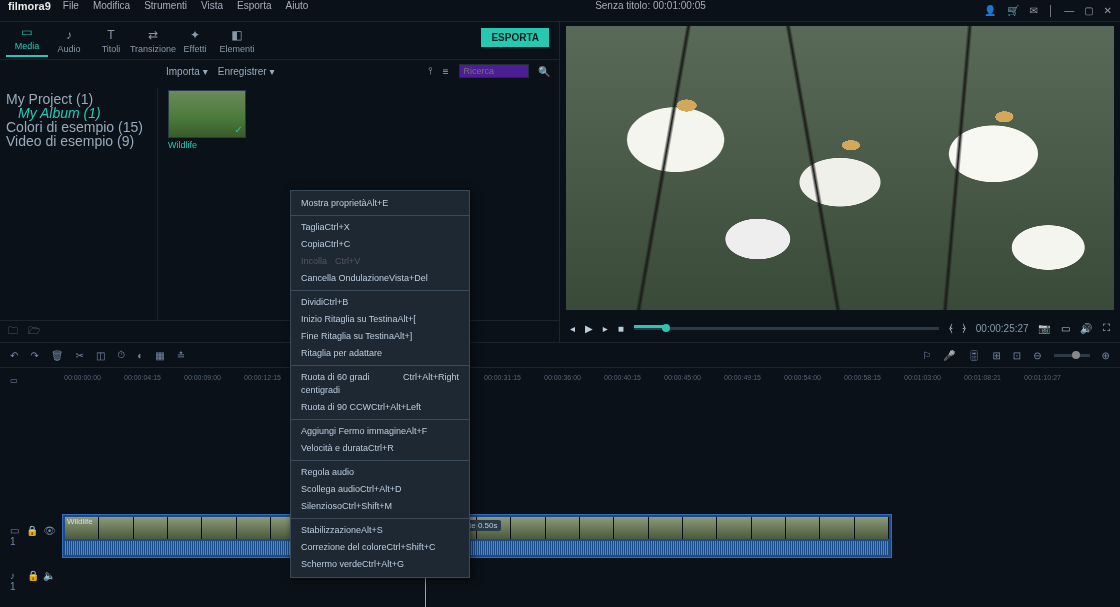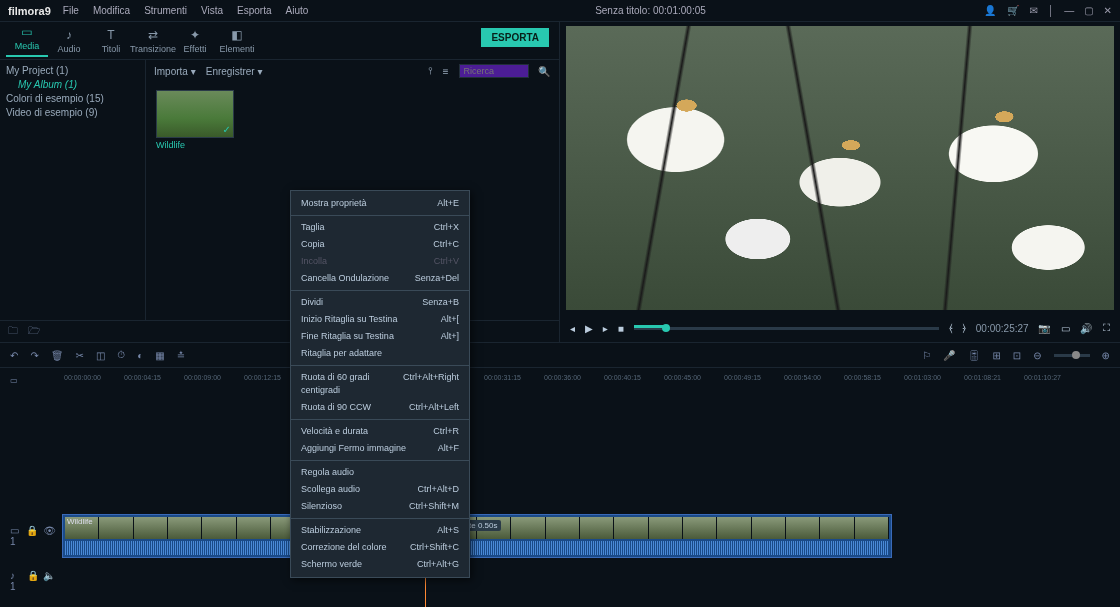--- a/index.html
+++ b/index.html
@@ -1,32 +1,32 @@
 <!DOCTYPE html>
 <html><head>
 <meta charset="utf-8">
 <style>
 * { margin: 0; padding: 0; box-sizing: border-box; font-family: -apple-system, "Segoe UI", Arial, sans-serif; }
 body { background: #0a1118; color: #aab; font-size: 10px; width: 1120px; height: 607px; overflow: hidden; position: relative; }
-.titlebar { height: 22px; background: #0a1118; display: flex; align-items: center; padding: 0 8px; border-bottom: 1px solid #1a2530; }
+.titlebar { height: 22px; background: #0a1118; display: flex; padding: 0 8px; border-bottom: 1px solid #1a2530; }
 .logo { color: #e8e8e8; font-weight: bold; font-size: 11px; margin-right: 12px; }
 .menu { display: flex; gap: 14px; color: #aab; }
 .menu span { cursor: pointer; }
 .titlecenter { flex: 1; text-align: center; color: #aab; margin-left: 8px; }
 .winbtns { display: flex; gap: 10px; align-items: center; color: #99a; }
 .winbtns span { cursor: pointer; }
 .topsplit { display: flex; height: 320px; }
 .leftpane { width: 560px; display: flex; flex-direction: column; border-right: 1px solid #1a2530; }
 .tabrow { height: 38px; display: flex; align-items: center; padding: 0 6px; border-bottom: 1px solid #1a2530; position: relative; }
 .tab { width: 42px; display: flex; flex-direction: column; align-items: center; color: #7a8; gap: 2px; font-size: 9px; color: #8899aa; cursor: pointer; }
 .tab.active { color: #28c8b0; border-bottom: 2px solid #28c8b0; padding-bottom: 4px; }
 .tab .ic { font-size: 12px; }
 .exportbtn { position: absolute; right: 10px; top: 6px; background: #28c8b0; color: #08201a; padding: 4px 10px; font-size: 10px; font-weight: bold; cursor: pointer; }
 .mediasplit { display: flex; flex: 1; overflow: hidden; }
-.tree { width: 146px; border-right: 1px solid #1a2530; padding: 4px 6px; font-size: 10px; color: #99aabb; line-height: 14px; }
+.tree { width: 158px; border-right: 1px solid #1a2530; padding: 4px 6px; font-size: 14px; color: #99aabb; line-height: 14px; margin-top: 28px; }
 .tree .sel { color: #28c8b0; font-style: italic; }
 .mediamain { flex: 1; display: flex; flex-direction: column; }
 .mediabar { height: 22px; display: flex; align-items: center; gap: 10px; padding: 0 8px; color: #99aabb; }
 .mediabar .sp { flex: 1; }
 .mediabar input { background: #4c1d95; border: 1px solid #222f3a; color: #aab; font-size: 9px; padding: 1px 4px; width: 70px; }
 .thumbgrid { padding: 8px 10px; }
 .clip { width: 78px; }
 .clipimg { width: 78px; height: 48px; background: linear-gradient(#6a8a5a 0%, #4a7a3a 60%, #3a5a2a 100%); border: 1px solid #2a3a48; position: relative; }
 .clipimg .badge { position: absolute; bottom: 2px; right: 2px; color: #28c8b0; font-size: 10px; }
 .cliplabel { color: #28c8b0; font-size: 9px; margin-top: 2px; }
@@ -63,22 +63,22 @@
 .playhead::before { content:""; position:absolute; top:-5px; left:-4px; width:0; height:0; border-left:5px solid transparent; border-right:5px solid transparent; border-top:6px solid #ff8833; }
 .vlane { margin-top: 120px; height: 48px; display: flex; align-items: center; gap: 6px; }
 .vhead { width: 46px; display: flex; gap: 4px; color: #7788aa; }
 .vclip { height: 44px; width: 830px; background: #1a4a88; border: 1px solid #3a6ab8; position: relative; overflow: hidden; }
 .vclip .lbl { position: absolute; top: 2px; left: 4px; font-size: 8px; color: #dde; z-index: 2; }
 .vframes { position: absolute; top: 2px; left: 2px; right: 2px; height: 22px; display: flex; }
 .vframes div { flex: 1; background: linear-gradient(#8a9a7a, #4a5a3a); border-right: 1px solid #0a1118; }
 .vwave { position: absolute; bottom: 2px; left: 2px; right: 2px; height: 14px; background: repeating-linear-gradient(90deg, #4a8ad8 0 1px, #1a4a88 1px 2px); }
 .alane { margin-top: 12px; height: 18px; display: flex; align-items: center; gap: 6px; }
 .contextmenu { position: absolute; left: 290px; top: 190px; width: 180px; background: #1e2832; border: 1px solid #3a4a58; box-shadow: 2px 2px 8px rgba(0,0,0,.6); z-index: 20; font-size: 9px; color: #bbccdd; padding: 4px 0; }
-.contextmenu .mi { display: flex; justify-content: space-between; padding: 2px 10px; line-height: 13px; cursor: pointer; }
-.contextmenu .mi.disabled { color: #556; }
+.contextmenu .mi { display: flex; justify-content: flex-start; padding: 2px 10px; line-height: 13px; cursor: pointer; }
+.contextmenu .mi.disabled { color: #556; gap: 8px; }
 .contextmenu .sep { height: 1px; background: #3a4a58; margin: 3px 0; }
 .contextmenu .hl { outline: 2px solid #e03030; outline-offset: -1px; }
 .volpill { position: absolute; left: 465px; top: 520px; background: #2a3a48; color: #bcd; font-size: 8px; padding: 1px 4px; border-radius: 2px; z-index: 4; }
 .slider { width: 36px; height: 3px; background: #2a3a48; position: relative; display: inline-block; }
 .slider::after { content:""; position:absolute; left: 18px; top:-3px; width:8px; height:8px; background:#888; border-radius:50%; }
 </style>
 </head>
 <body>
 
 <div class="titlebar">
@@ -295,26 +295,26 @@
     <div class="mi">
       <span>Copia</span>
       <span>Ctrl+C</span>
     </div>
     <div class="mi disabled">
       <span>Incolla</span>
       <span>Ctrl+V</span>
     </div>
     <div class="mi">
       <span>Cancella Ondulazione</span>
-      <span>Senza+Del</span>
+      <span>Vista+Del</span>
     </div>
     <div class="sep"></div>
     <div class="mi">
       <span>Dividi</span>
-      <span>Senza+B</span>
+      <span>Ctrl+B</span>
     </div>
     <div class="mi">
       <span>Inizio Ritaglia su Testina</span>
       <span>Alt+[</span>
     </div>
     <div class="mi">
       <span>Fine Ritaglia su Testina</span>
       <span>Alt+]</span>
     </div>
     <div class="mi">
@@ -325,27 +325,27 @@
     <div class="mi">
       <span>Ruota di 60 gradi centigradi</span>
       <span>Ctrl+Alt+Right</span>
     </div>
     <div class="mi">
       <span>Ruota di 90 CCW</span>
       <span>Ctrl+Alt+Left</span>
     </div>
     <div class="sep"></div>
     <div class="mi">
+      <span>Aggiungi Fermo immagine</span>
+      <span>Alt+F</span>
+    </div>
+    <div class="mi">
       <span>Velocità e durata</span>
       <span>Ctrl+R</span>
     </div>
-    <div class="mi">
-      <span>Aggiungi Fermo immagine</span>
-      <span>Alt+F</span>
-    </div>
     <div class="sep"></div>
     <div class="mi">
       <span>Regola audio</span>
       <span></span>
     </div>
     <div class="mi">
       <span>Scollega audio</span>
       <span>Ctrl+Alt+D</span>
     </div>
     <div class="mi">

